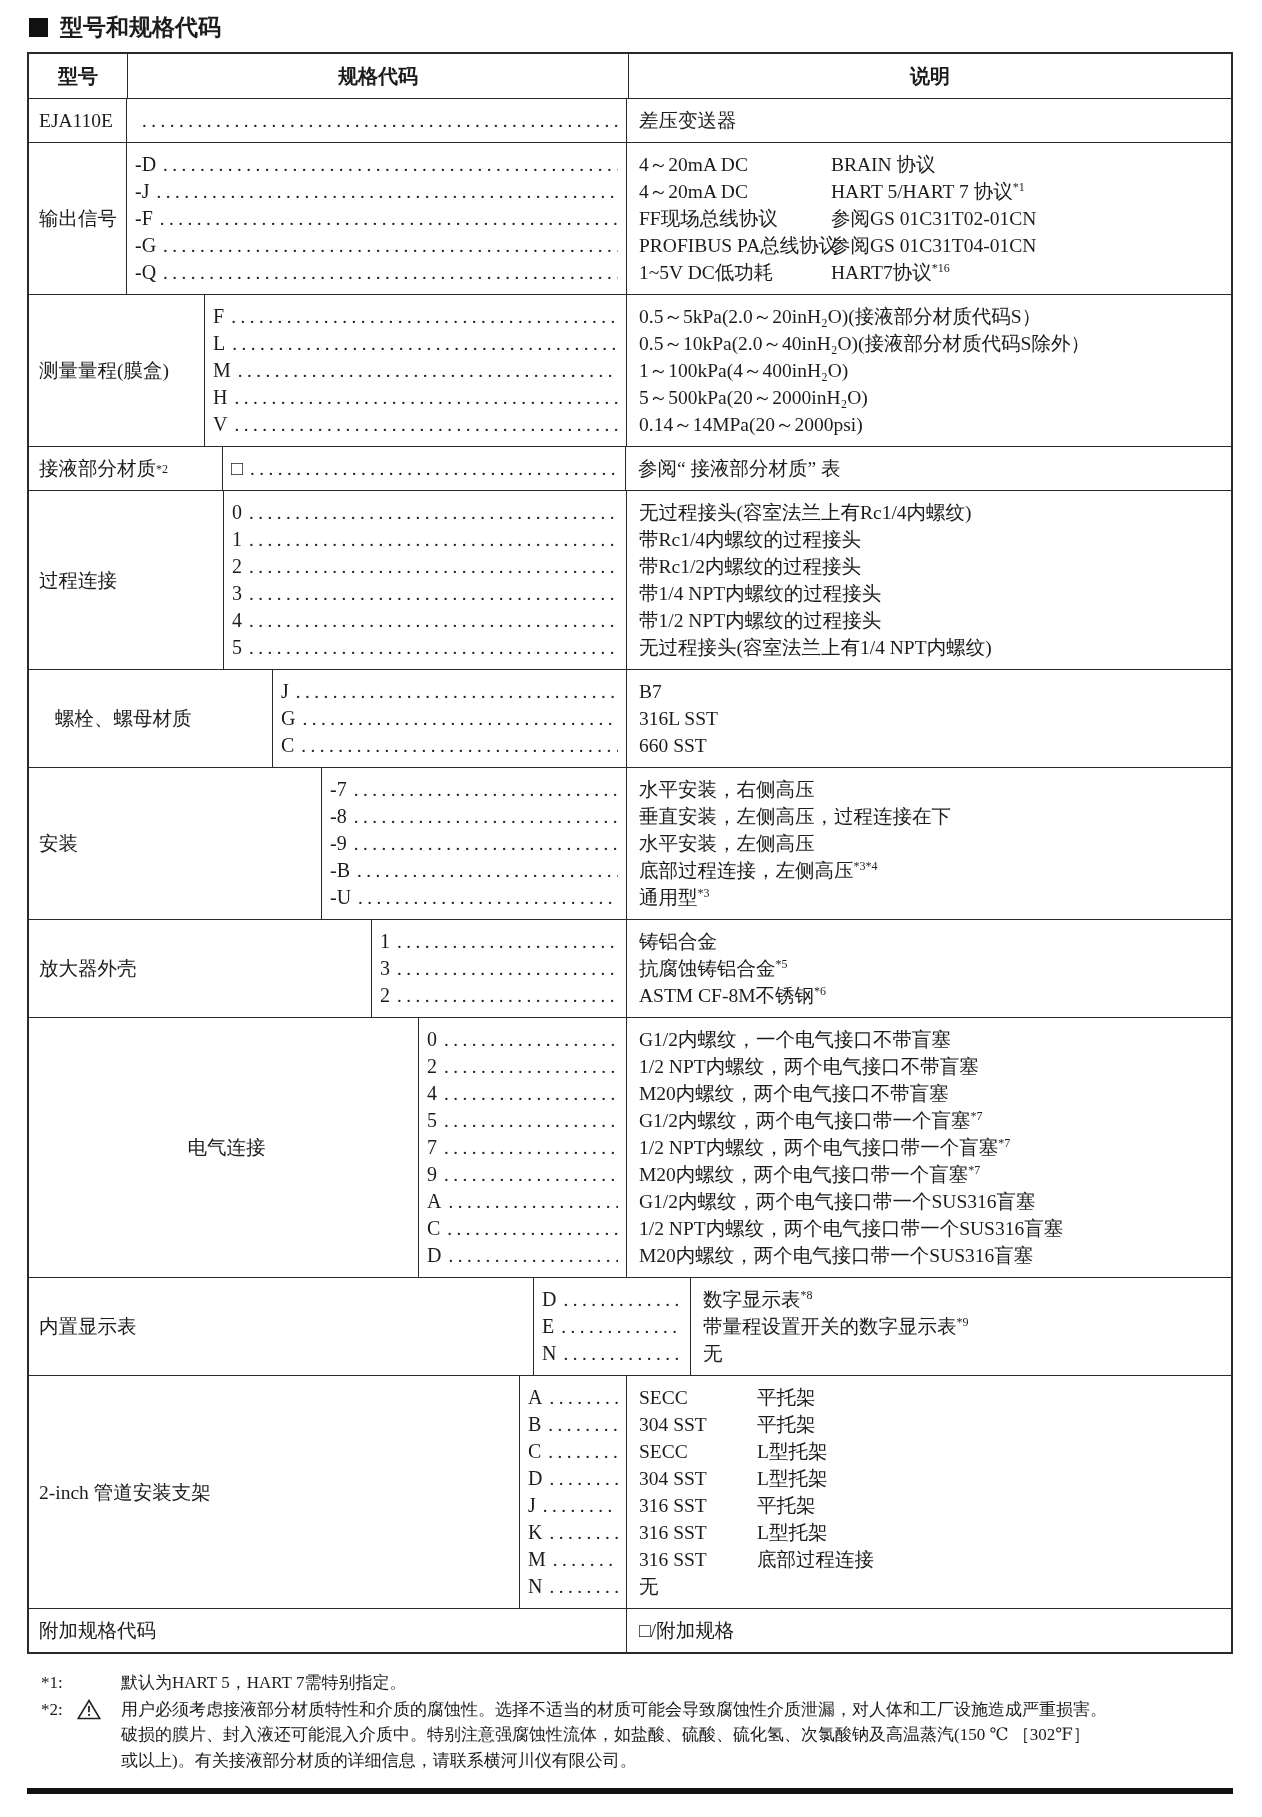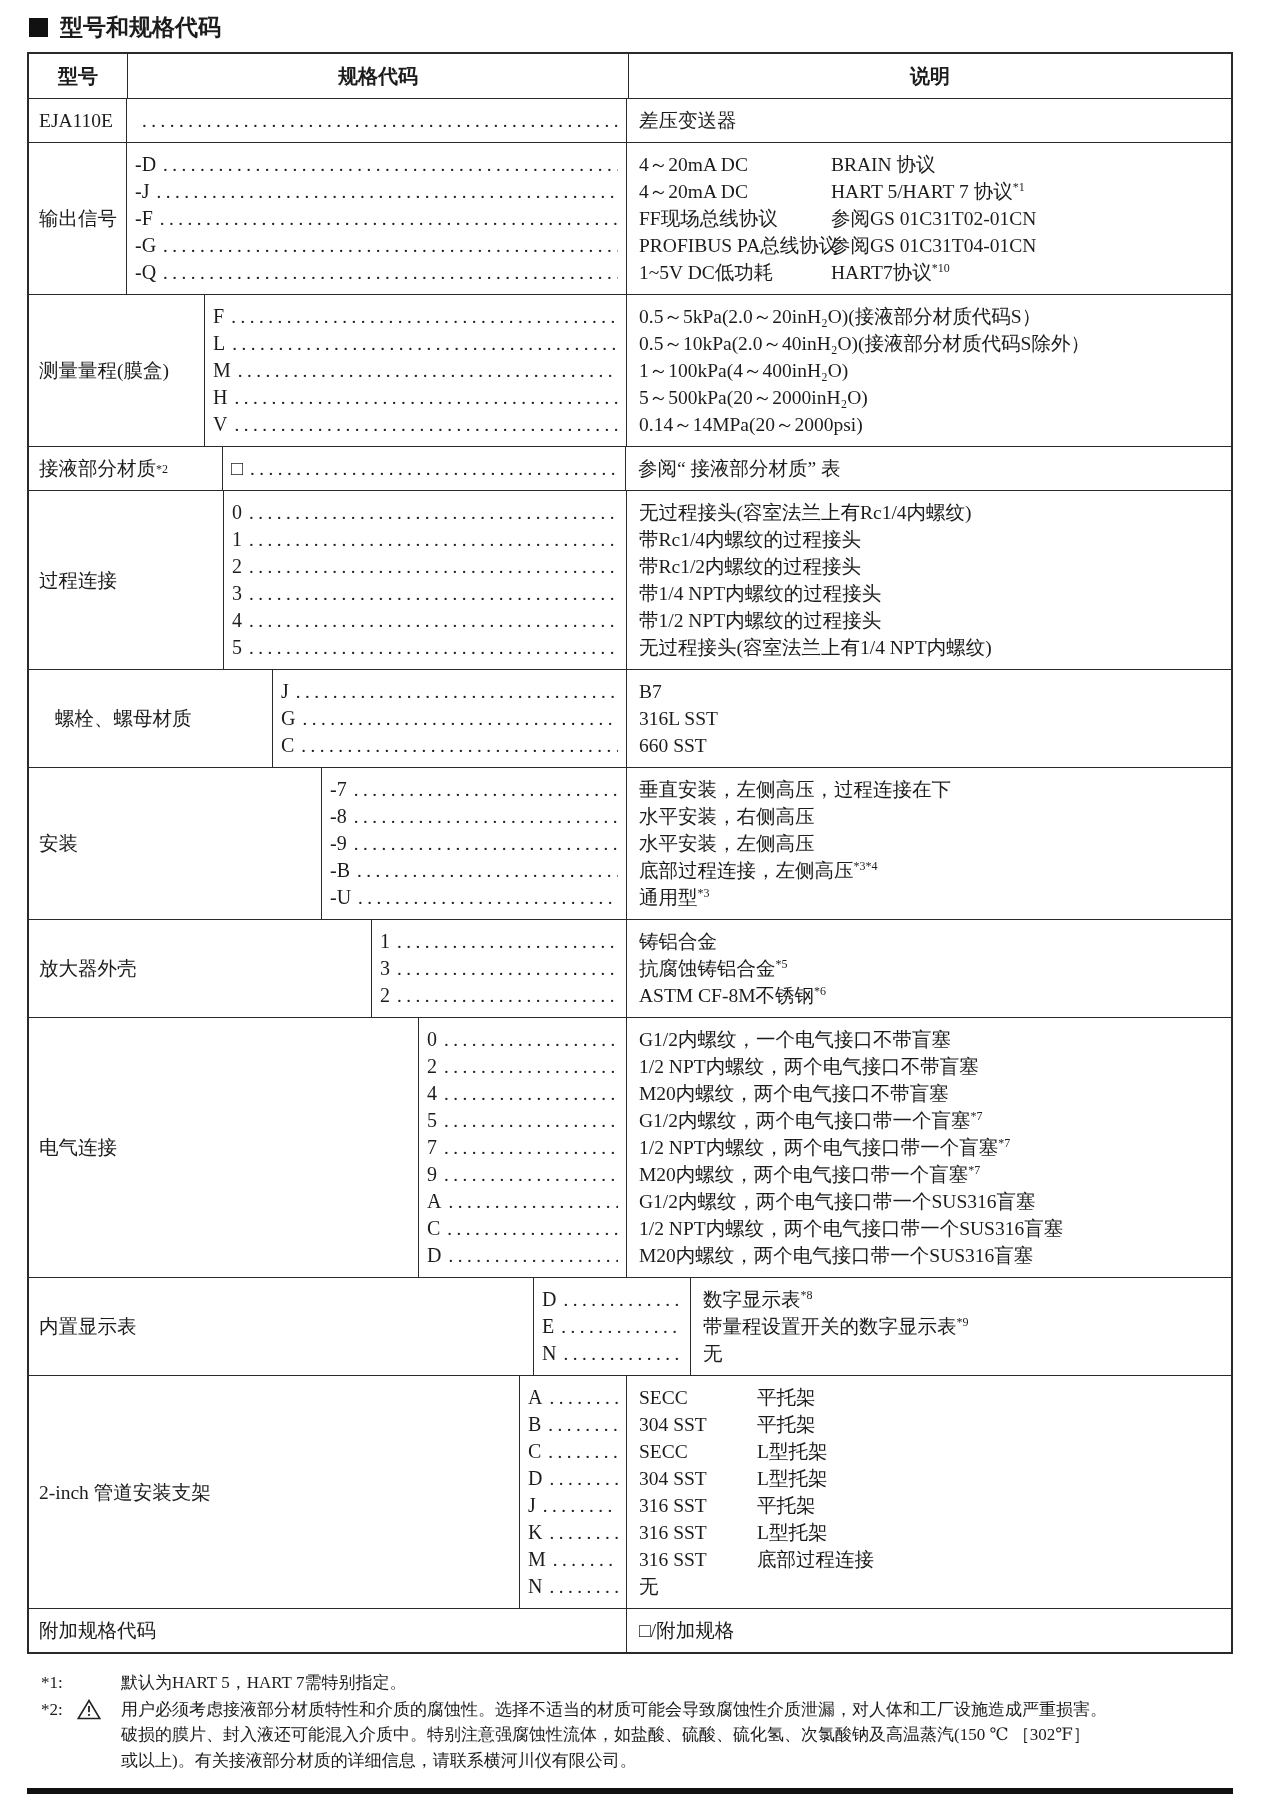--- a/index.html
+++ b/index.html
@@ -99,21 +99,21 @@
             <div class="line code-line">
               <span class="code-txt">-Q</span>
               <span class="dots">................................................................................................................................................................</span>
             </div>
           </div>
           <div class="cell desc-cell">
             <div class="line desc-line"><span class="d1" style="width: 192px;">4～20mA DC</span>BRAIN 协议</div>
             <div class="line desc-line"><span class="d1" style="width: 192px;">4～20mA DC</span>HART 5/HART 7 协议<sup>*1</sup></div>
             <div class="line desc-line"><span class="d1" style="width: 192px;">FF现场总线协议</span>参阅GS 01C31T02-01CN</div>
             <div class="line desc-line"><span class="d1" style="width: 192px;">PROFIBUS PA总线协议</span>参阅GS 01C31T04-01CN</div>
-            <div class="line desc-line"><span class="d1" style="width: 192px;">1~5V DC低功耗</span>HART7协议<sup>*10</sup></div>
+            <div class="line desc-line"><span class="d1" style="width: 192px;">1~5V DC低功耗</span>HART7协议<sup>*16</sup></div>
           </div>
         </div>
         <div class="t-row">
           <div class="cell label-cell" style="width: 176px;">
             <span>测量量程(膜盒)</span>
           </div>
           <div class="cell codes-cell" style="width: 422px;">
             <div class="line code-line">
               <span class="code-txt">F</span>
               <span class="dots">................................................................................................................................................................</span>
@@ -241,22 +241,22 @@
             <div class="line code-line">
               <span class="code-txt">-B</span>
               <span class="dots">................................................................................................................................................................</span>
             </div>
             <div class="line code-line">
               <span class="code-txt">-U</span>
               <span class="dots">................................................................................................................................................................</span>
             </div>
           </div>
           <div class="cell desc-cell">
+            <div class="line desc-line">水平安装，右侧高压</div>
             <div class="line desc-line">垂直安装，左侧高压，过程连接在下</div>
-            <div class="line desc-line">水平安装，右侧高压</div>
             <div class="line desc-line">水平安装，左侧高压</div>
             <div class="line desc-line">底部过程连接，左侧高压<sup>*3*4</sup></div>
             <div class="line desc-line">通用型<sup>*3</sup></div>
           </div>
         </div>
         <div class="t-row">
           <div class="cell label-cell" style="width: 343px;">
             <span>放大器外壳</span>
           </div>
           <div class="cell codes-cell" style="width: 255px;">
@@ -273,21 +273,21 @@
               <span class="dots">................................................................................................................................................................</span>
             </div>
           </div>
           <div class="cell desc-cell">
             <div class="line desc-line">铸铝合金</div>
             <div class="line desc-line">抗腐蚀铸铝合金<sup>*5</sup></div>
             <div class="line desc-line">ASTM CF-8M不锈钢<sup>*6</sup></div>
           </div>
         </div>
         <div class="t-row">
-          <div class="cell label-cell" style="width: 390px;">
+          <div class="cell label-cell" style="width: 390px; justify-content: center;">
             <span>电气连接</span>
           </div>
           <div class="cell codes-cell" style="width: 208px;">
             <div class="line code-line">
               <span class="code-txt">0</span>
               <span class="dots">................................................................................................................................................................</span>
             </div>
             <div class="line code-line">
               <span class="code-txt">2</span>
               <span class="dots">................................................................................................................................................................</span>

